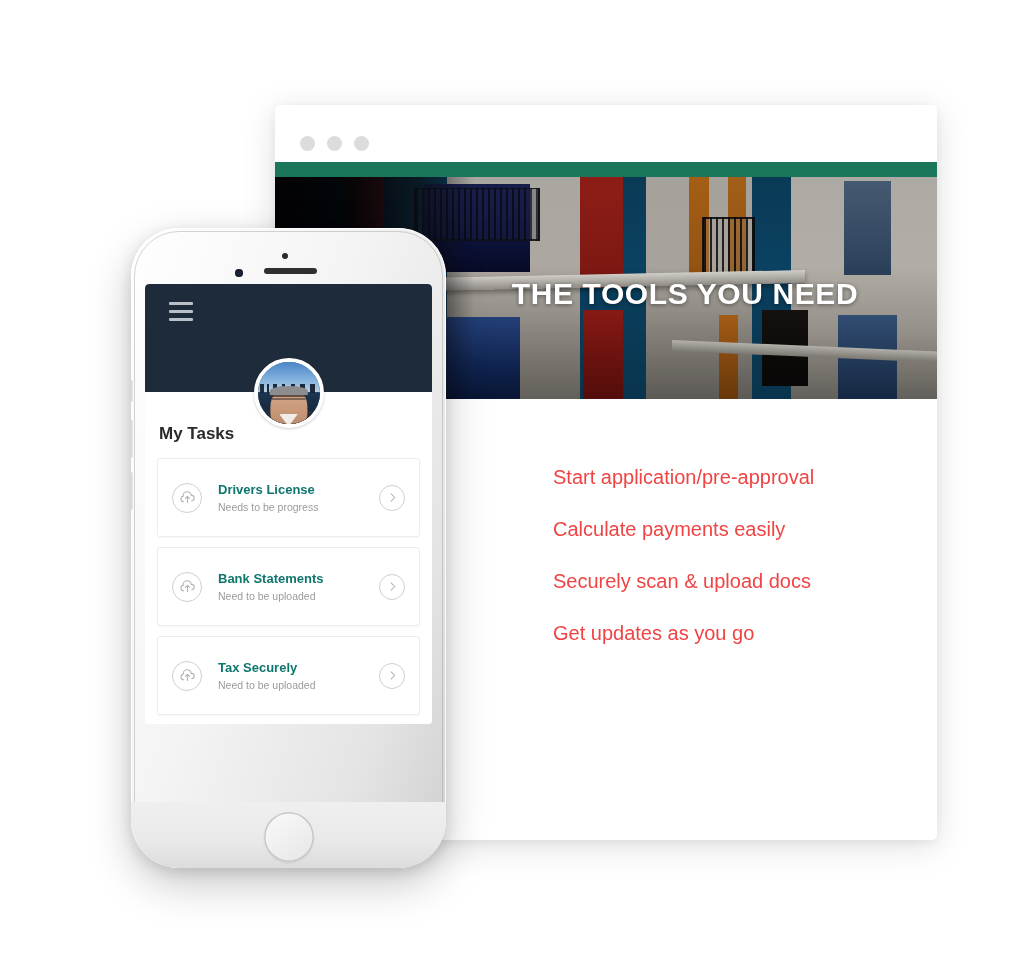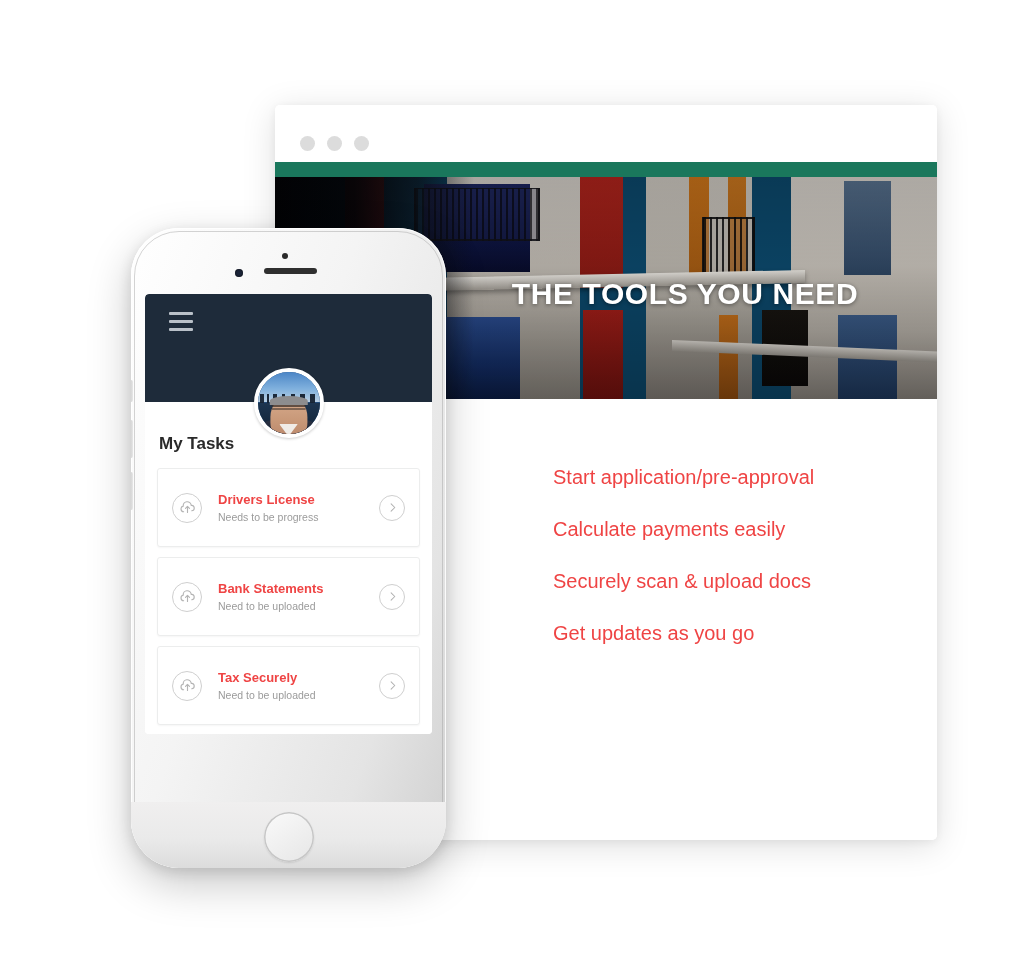--- a/index.html
+++ b/index.html
@@ -201,21 +201,21 @@
   .speaker {
     position: absolute;
     left: 133px; top: 40px;
     width: 53px; height: 6px;
     border-radius: 3px;
     background: #2f2f2f;
   }
 
   .phone-screen {
     position: absolute;
-    left: 14px; top: 66px;
+    left: 14px; top: 56px;
     width: 287px; height: 440px;
     background: #ffffff;
     border-radius: 4px;
     overflow: hidden;
   }
 
   .app-header {
     position: relative;
     height: 108px;
     background: #1e2b3a;
@@ -355,21 +355,21 @@
     color: #b4b4b4;
   }
 
   .task-text {
     flex: 1 1 auto;
     padding-left: 16px;
   }
   .task-title {
     font-size: 13px;
     font-weight: bold;
-    color: #ef4444;
+    color: #0f766e;
     margin-bottom: 4px;
   }
   .task-sub {
     font-size: 10.5px;
     color: #9b9b9b;
   }
 
   .chevron-circle {
     width: 26px; height: 26px;
     border-radius: 50%;

